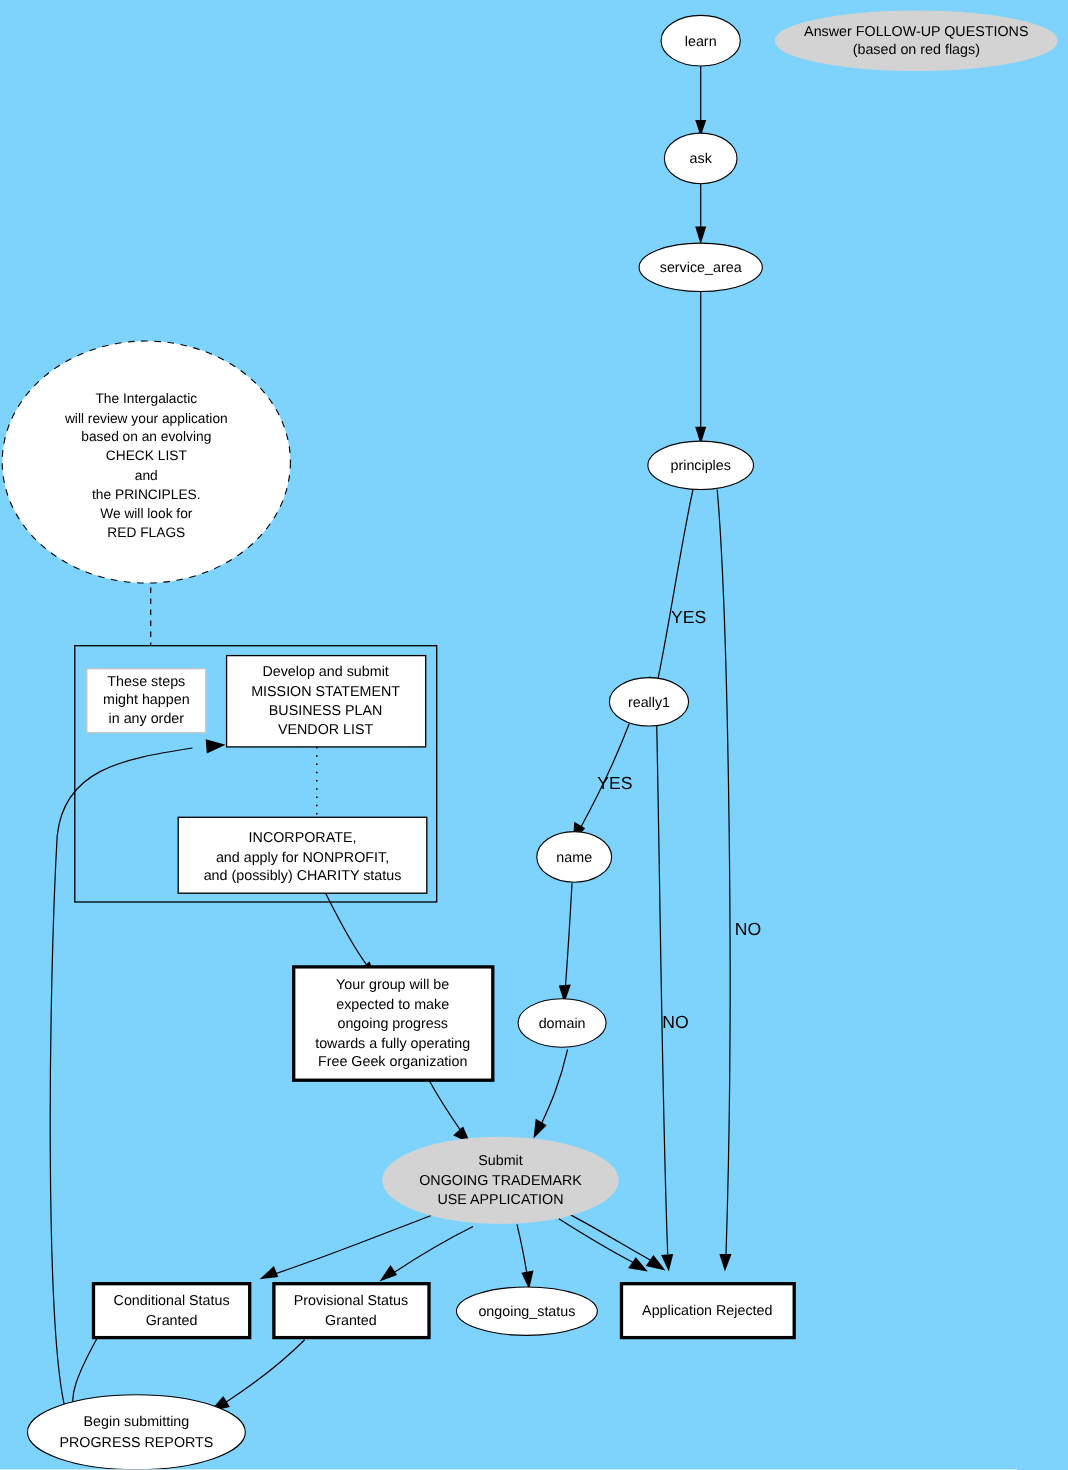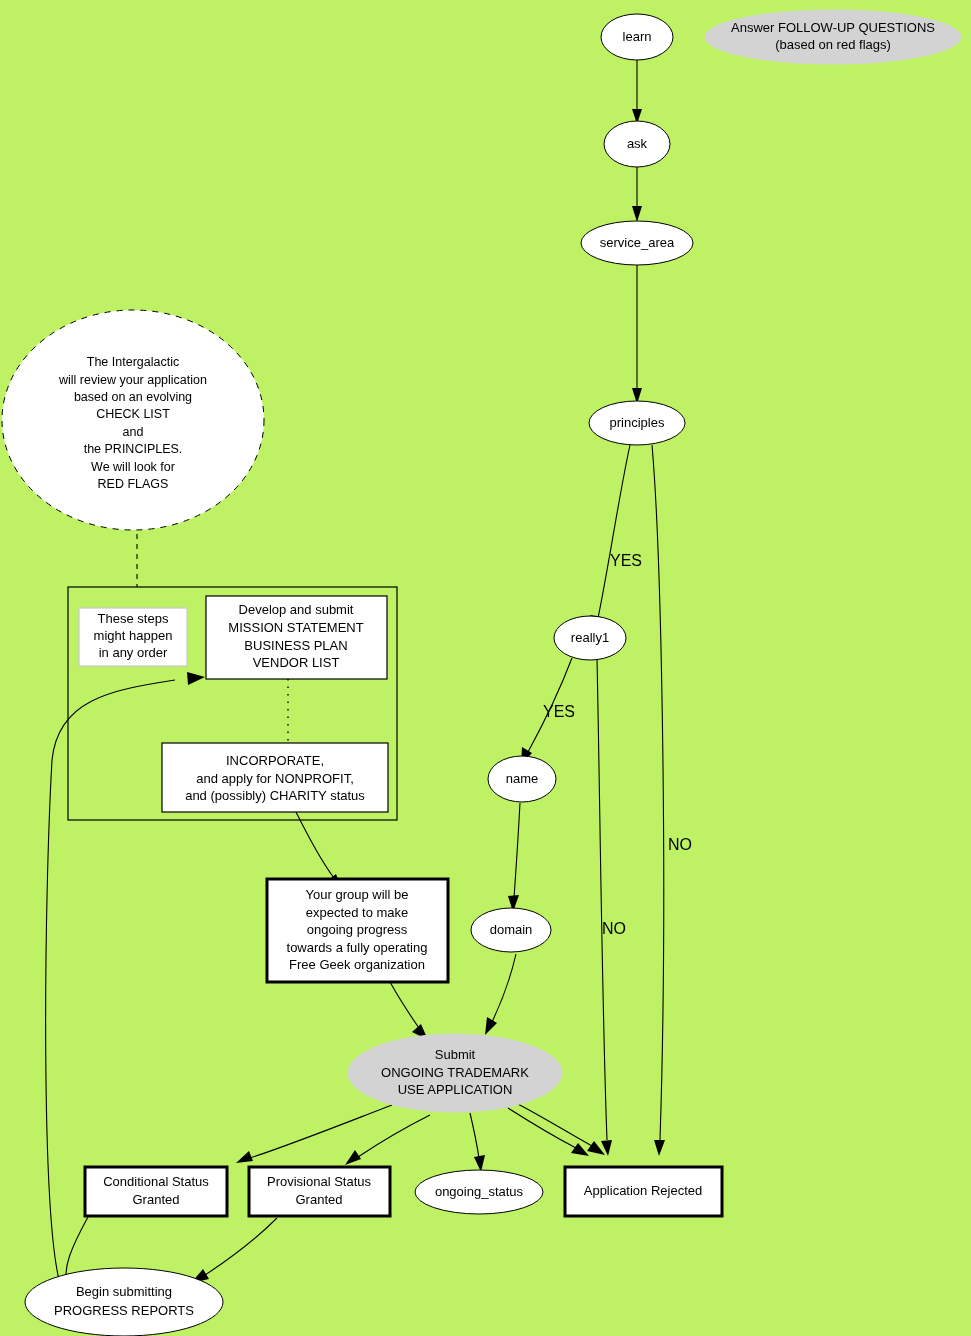--- a/index.html
+++ b/index.html
@@ -4,21 +4,21 @@
 <style>
   html, body {
     margin: 0;
     padding: 0;
     background: #ffffff;
   }
   #diagram-root {
     position: relative;
     width: 971px;
     height: 1336px;
-    background: #bef264;
+    background: #7dd3fc;
     font-family: "Liberation Sans", sans-serif;
   }
   svg#flow {
     display: block;
     width: 971px;
     height: 1336px;
   }
   text {
     font-family: "Liberation Sans", sans-serif;
     fill: #000000;

